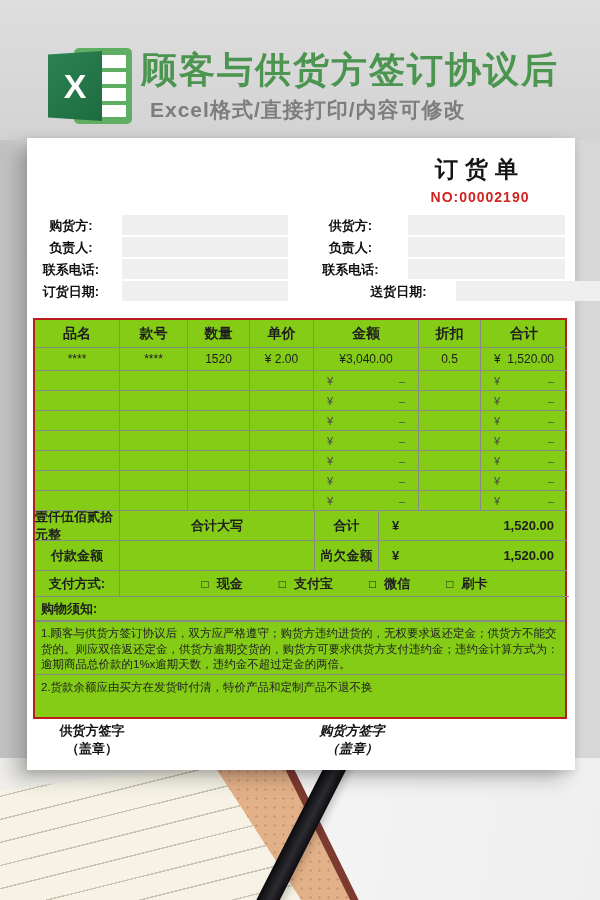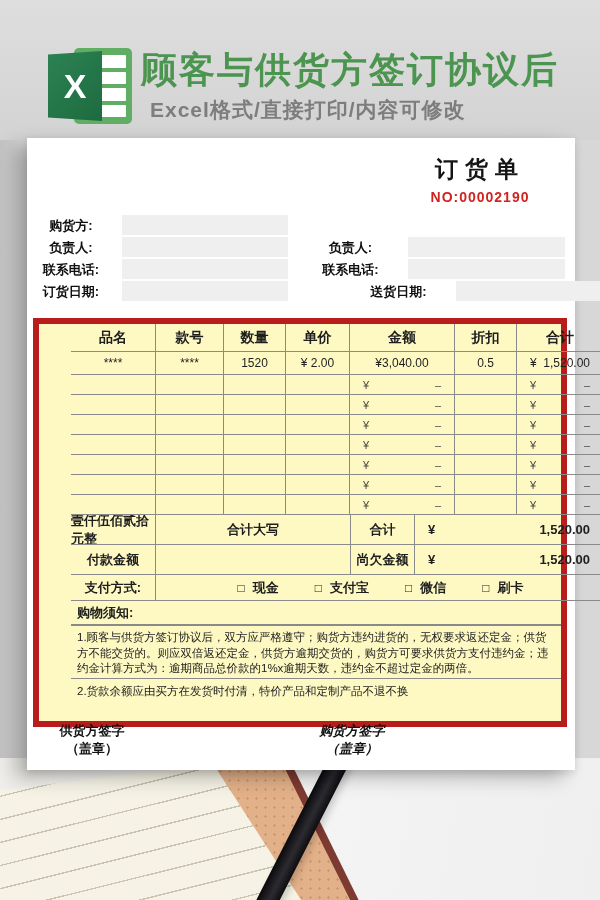--- a/index.html
+++ b/index.html
@@ -38,21 +38,21 @@
             font-size:14px; font-weight:bold; letter-spacing:1px; color:#d02420; }
 
   .info-row { position:absolute; height:20px; }
   .info-label { position:absolute; top:2px; font-size:13px; font-weight:bold; color:#101010; text-align:center; }
   .info-box { position:absolute; top:0; height:20px; background:#efefef; }
   .il { left:0; width:88px; }
   .ir { left:276px; width:95px; }
 
   
   .otable { position:absolute; left:6px; top:180px; width:534px;
-            border:6px solid #b91c1c; background:#fef9c3; color:#1e1e1e;padding-left:32px; }
+            border:2px solid #b91c1c; background:#84cc16; color:#1e1e1e; }
   .trow { display:grid; grid-template-columns:85px 68px 62px 64px 105px 62px 86px; }
   .srow { display:grid; grid-template-columns:85px 195px 64px 188px; }
   .cell { border-right:1px solid #8a8a8a; border-bottom:1px solid #8a8a8a;
           display:flex; align-items:center; justify-content:center; overflow:hidden; }
   .trow .cell:last-child, .srow .cell:last-child, .fullrow .cell { border-right:none; }
   .hrow .cell { height:28px; font-size:14px; font-weight:bold; }
   .drow .cell { height:23px; font-size:12px; }
   .erow .cell { height:20px; font-size:11px; color:#4a4a4a; }
   .amt { justify-content:space-between; padding:0 13px; }
   .sumrow .cell { height:30px; font-size:13px; font-weight:bold; }
@@ -133,20 +133,24 @@
     </div>
     <div class="info-row" style="left:0;top:121px;width:270px;">
       <div class="info-label il">联系电话:</div>
       <div class="info-box" style="left:95px;width:166px;"></div>
     </div>
     <div class="info-row" style="left:0;top:143px;width:270px;">
       <div class="info-label il">订货日期:</div>
       <div class="info-box" style="left:95px;width:166px;"></div>
     </div>
 
+    <div class="info-row" style="left:0;top:77px;width:548px;">
+      <div class="info-label ir">供货方:</div>
+      <div class="info-box" style="left:381px;width:157px;"></div>
+    </div>
     <div class="info-row" style="left:0;top:99px;width:548px;">
       <div class="info-label ir">负责人:</div>
       <div class="info-box" style="left:381px;width:157px;"></div>
     </div>
     <div class="info-row" style="left:0;top:121px;width:548px;">
       <div class="info-label ir">联系电话:</div>
       <div class="info-box" style="left:381px;width:157px;"></div>
     </div>
     <div class="info-row" style="left:0;top:143px;width:548px;margin-left:48px;">
       <div class="info-label ir">送货日期:</div>

